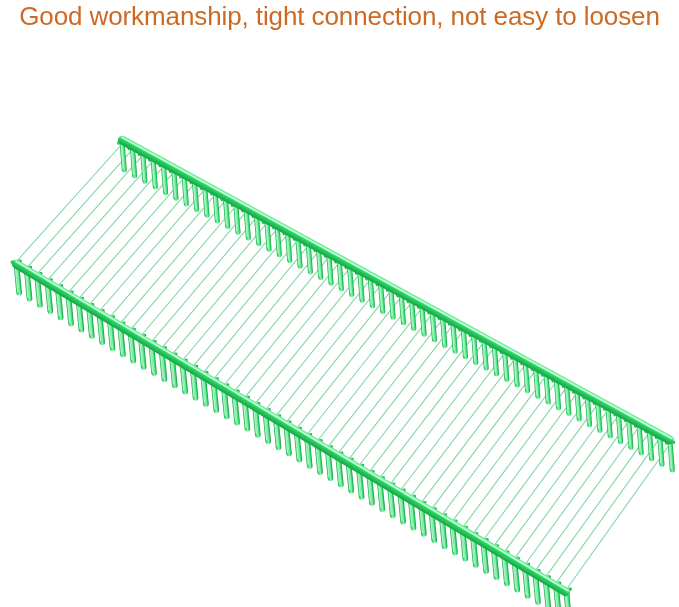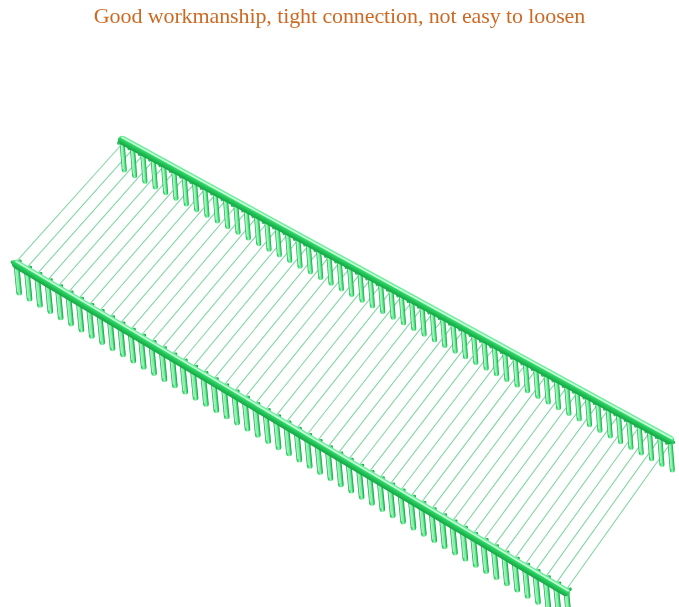--- a/index.html
+++ b/index.html
@@ -21,22 +21,22 @@
     background: #ffffff;
   }
   #caption {
     position: absolute;
     left: 0;
     top: 0;
     width: 679px;
     height: 36px;
     line-height: 32px;
     text-align: center;
-    font-family: Liberation Serif, serif;
-    font-size: 22px;
+    font-family: Liberation Sans, sans-serif;
+    font-size: 26px;
     font-weight: 400;
     letter-spacing: -0.1px;
     color: #cc6a24;
     white-space: nowrap;
     user-select: none;
   }
   #product-stage {
     position: absolute;
     left: 0;
     top: 36px;

